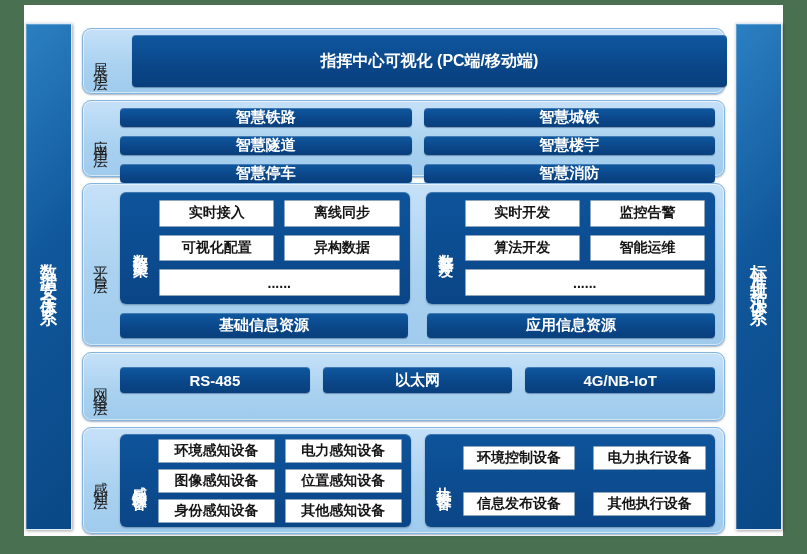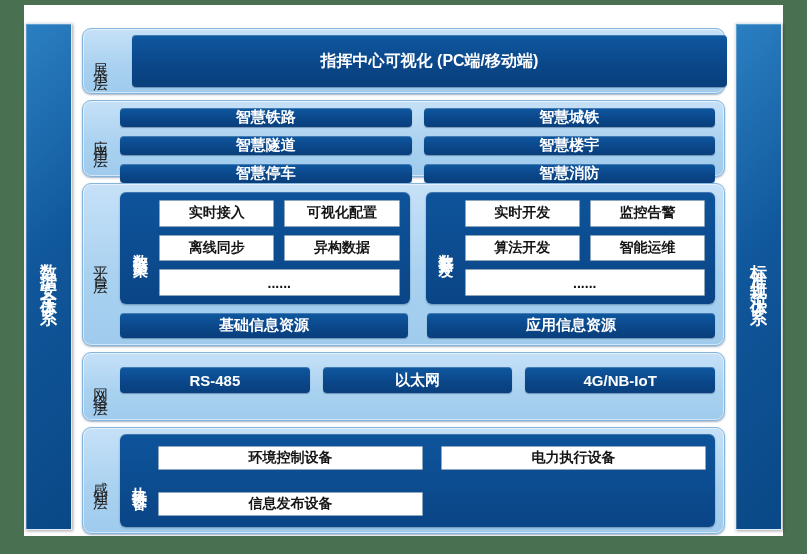--- a/index.html
+++ b/index.html
@@ -146,22 +146,22 @@
         <span class="vtext">平台层</span>
       </div>
       <div class="content">
         <div class="groups-row">
           <div class="group">
             <div class="group-label">
               <span class="vtext">数据汇聚</span>
             </div>
             <div class="pill-grid">
               <div class="pill">实时接入</div>
+              <div class="pill">离线同步</div>
               <div class="pill">可视化配置</div>
-              <div class="pill">离线同步</div>
               <div class="pill">异构数据</div>
               <div class="pill pill-wide">......</div>
             </div>
           </div>
           <div class="group">
             <div class="group-label">
               <span class="vtext">数据开发</span>
             </div>
             <div class="pill-grid">
               <div class="pill">实时开发</div>
@@ -190,25 +190,39 @@
       </div>
     </section>
 
     <section class="panel p-perception">
       <div class="layer-label">
         <span class="vtext">感知层</span>
       </div>
       <div class="content">
         <div class="group">
           <div class="group-label">
+            <span class="vtext">感知设备</span>
+          </div>
+          <div class="pill-grid grid-3x2">
+            <div class="pill">环境感知设备</div>
+            <div class="pill">电力感知设备</div>
+            <div class="pill">图像感知设备</div>
+            <div class="pill">位置感知设备</div>
+            <div class="pill">身份感知设备</div>
+            <div class="pill">其他感知设备</div>
+          </div>
+        </div>
+        <div class="group">
+          <div class="group-label">
             <span class="vtext">执行设备</span>
           </div>
           <div class="pill-grid grid-2x2">
             <div class="pill">环境控制设备</div>
             <div class="pill">电力执行设备</div>
             <div class="pill">信息发布设备</div>
+            <div class="pill">其他执行设备</div>
           </div>
         </div>
       </div>
     </section>
 
   </div>
 </div>
 
 </body></html>

